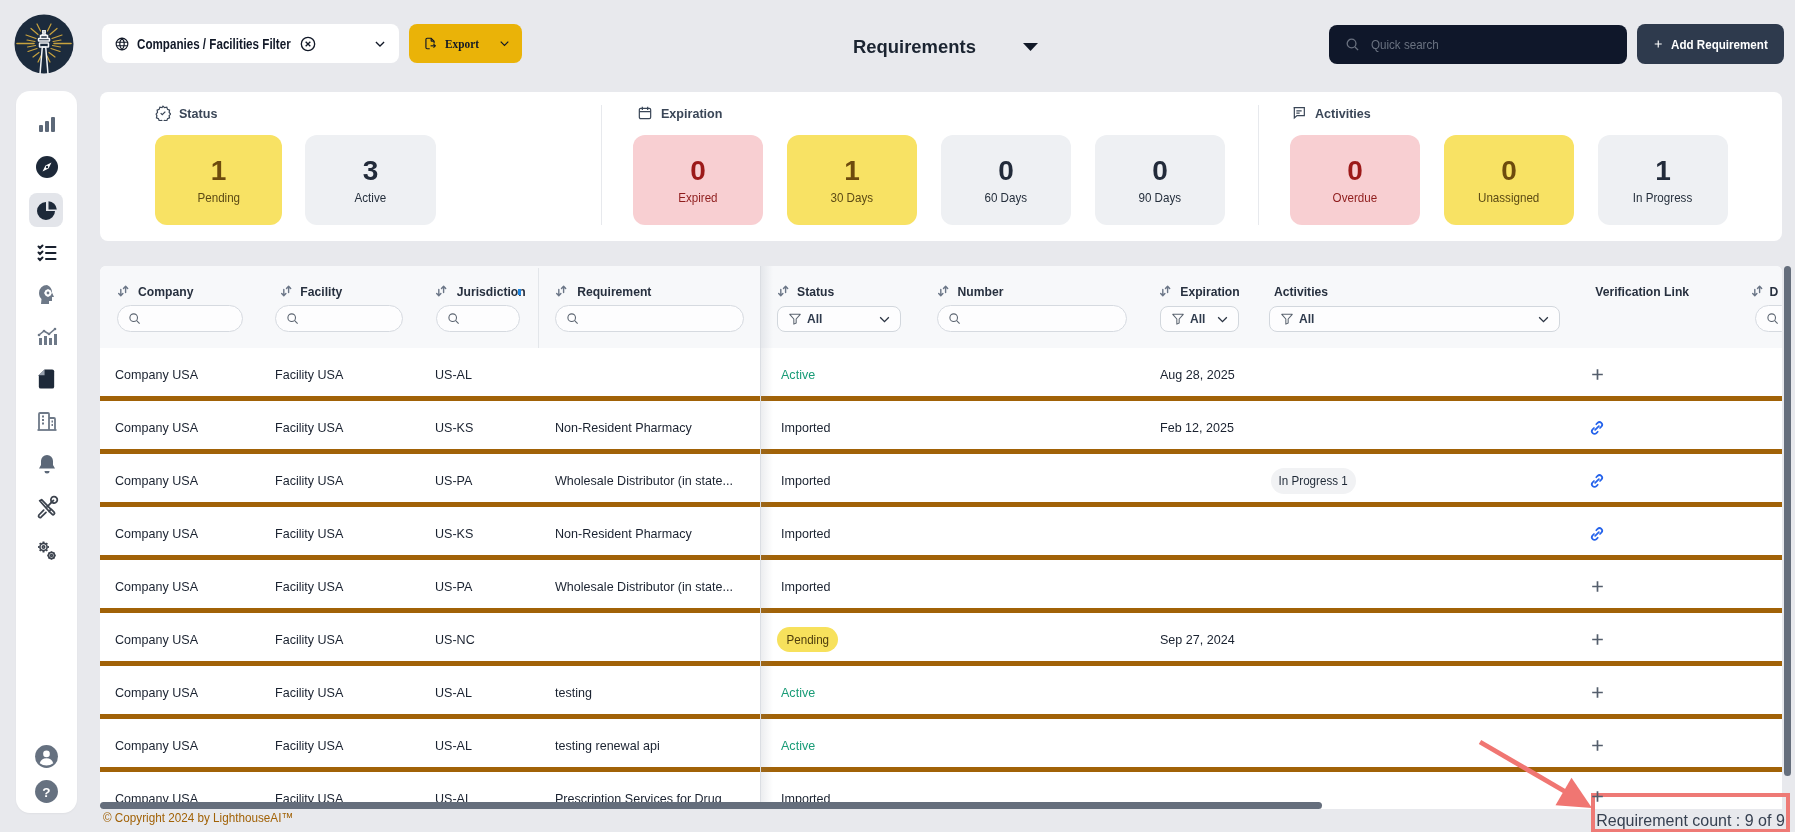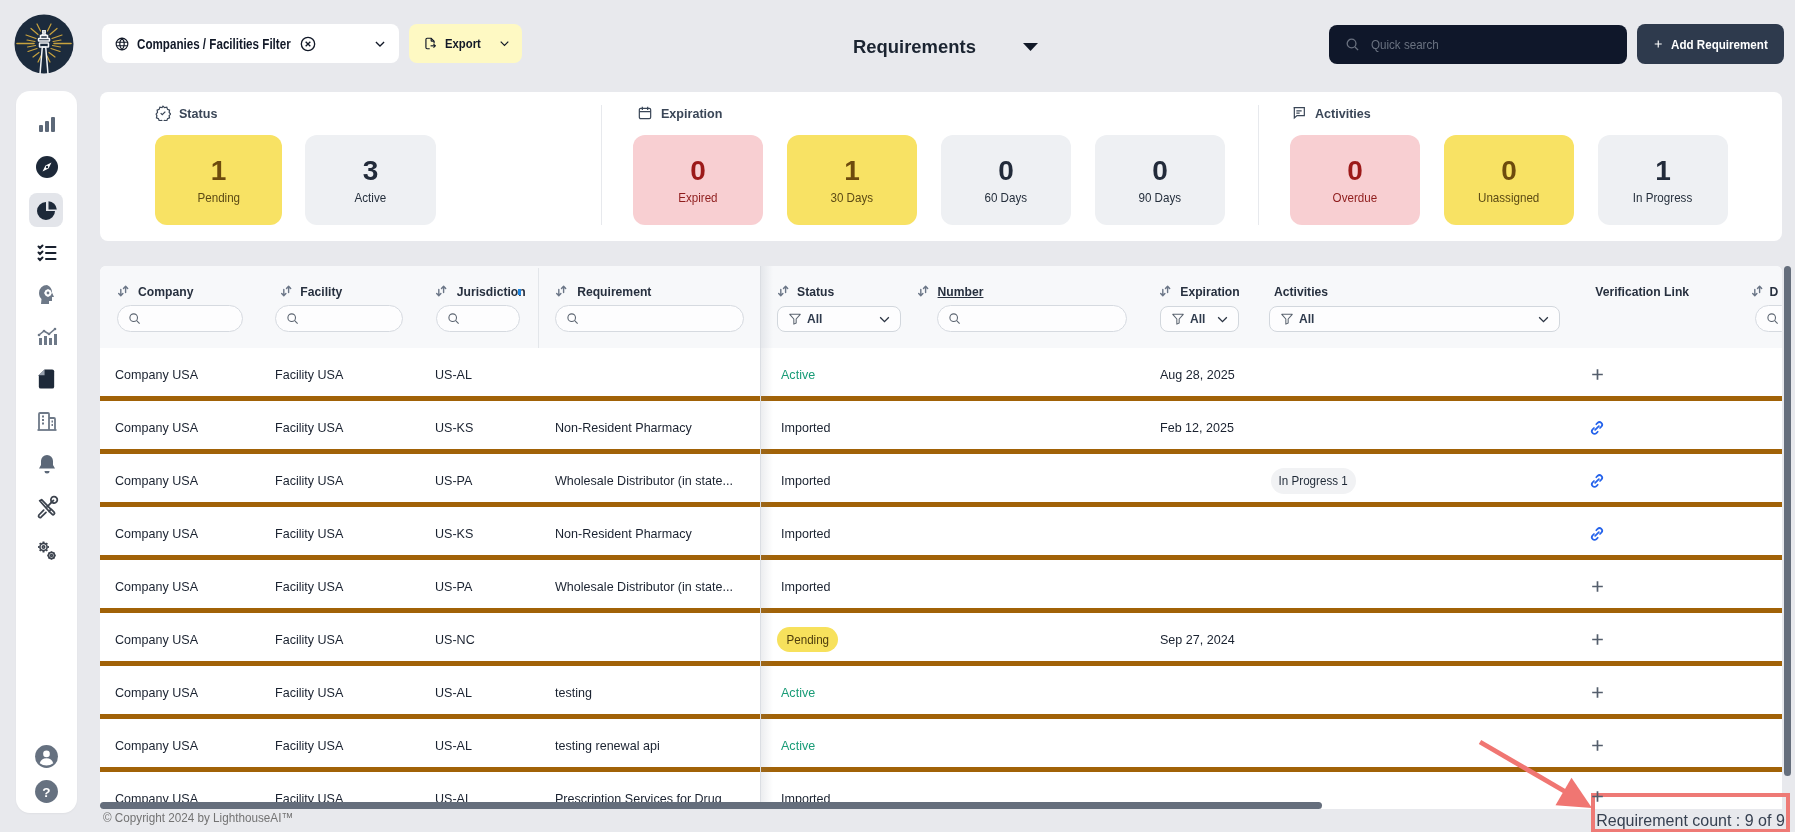--- a/index.html
+++ b/index.html
@@ -1,21 +1,21 @@
 <!DOCTYPE html>
 <html><head>
 <meta charset="utf-8">
 <style>
 * { margin:0; padding:0; box-sizing:border-box; }
 html,body { width:1795px; height:832px; overflow:hidden; }
 body { position:relative; font-family:"Liberation Sans", sans-serif; background:#e8e9ed; color:#1f2937; }
 .abs { position:absolute; }
 .sx { display:inline-block; transform-origin:left center; white-space:nowrap; }
 .filterbox { left:102px; top:24px; width:297px; height:39px; border-radius:8px; background:#fff; display:flex; align-items:center; }
-.exportbox { left:409px; top:24px; width:113px; height:39px; border-radius:8px; background:#fef9c3; display:flex; align-items:center; }
+.exportbox { left:409px; top:24px; width:113px; height:39px; border-radius:8px; background:#eab308; display:flex; align-items:center;font-family:Liberation Serif, serif; }
 .titlewrap { left:853px; top:36px; display:flex; align-items:center; font-size:19px; font-weight:700; color:#1b2431;gap:28px; }
 .search { left:1329px; top:25px; width:298px; height:39px; border-radius:8px; background:#0f172a; display:flex; align-items:center; }
 .addbtn { left:1637px; top:24px; width:147px; height:40px; border-radius:8px; background:#2e3a4d; color:#fff; display:flex; align-items:center; font-size:13.5px; font-weight:700; white-space:nowrap; }
 .sidebar { left:16px; top:91px; width:61px; height:722px; background:#fff; border-radius:14px; box-shadow:0 1px 2px rgba(0,0,0,0.04); }
 .sideicon { position:absolute; left:16px; width:61px; display:flex; justify-content:center; }
 .stats { left:100px; top:92px; width:1682px; height:149px; background:#fff; border-radius:8px; }
 .statbox { position:absolute; top:135px; width:130px; height:90px; border-radius:12px; text-align:center; }
 .statbox .num { font-size:28px; font-weight:700; line-height:38px; margin-top:17px; }
 .statbox .lbl { font-size:13.5px; line-height:16px; margin-top:0px; }
 .sb-yellow { background:#f8e264; }
@@ -42,21 +42,21 @@
 .c1 { left:15px; } .c2 { left:175px; } .c3 { left:335px; } .c4 { left:455px; }
 .c5 { left:677px; } .c5t { left:681px; } .c7 { left:1060px; } .c8 { left:1171px; }
 .active-txt { color:#199c77; }
 .pill-pend { background:#f7e15c; color:#4e3d0c; border-radius:12.5px; height:25px; width:61px; display:flex; align-items:center; justify-content:center; font-size:13.5px; }
 .pill-prog { background:#f1f2f4; color:#1f2937; border-radius:13px; height:26px; width:85px; display:flex; align-items:center; justify-content:center; font-size:13.5px; }
 .pinline { position:absolute; left:660px; top:0; width:1px; height:543px; background:#dbdee3; }
 .pinshadow { position:absolute; left:661px; top:0; width:12px; height:543px; background:linear-gradient(to right, rgba(120,130,145,0.14), rgba(120,130,145,0)); }
 .vlink { position:absolute; left:1483px; width:28px; height:53px; display:flex; align-items:center; justify-content:center; }
 .hscroll { left:100px; top:802px; width:1222px; height:7px; background:#656e7c; border-radius:4px; }
 .vscroll { left:1784px; top:266px; width:7px; height:510px; background:#656e7c; border-radius:4px; }
-.copyright { left:103px; top:810px; font-size:13px; color:#737373; }
+.copyright { left:103px; top:810px; font-size:13px; color:#a16207; }
 .countbox { left:1591px; top:793px; width:199px; height:40px; border:4px solid #ee7a76; font-size:16px; color:#374151; }
 .countbox span { position:absolute; top:15px; left:0; right:0; text-align:center; }
 </style>
 </head>
 <body>
 <svg width="0" height="0" style="position:absolute">
 <defs>
 <g id="sorti" fill="none" stroke="#6b7687" stroke-width="1.4" stroke-linecap="round" stroke-linejoin="round">
 <path d="M3.8 5.4v6.2M1.7 9.6l2.1 2.2 2.1-2.2"></path>
 <path d="M8.6 8.6V2.4M6.5 4.4L8.6 2.2 10.7 4.4"></path>
@@ -405,21 +405,21 @@
       </div>
       <div class="fselect" style="left:677px; width:124px;">
         <svg style="margin-left:10px" width="14" height="14" viewBox="0 0 24 24">
           <use href="#fun"></use>
         </svg>
         <span style="margin-left:5px;">All</span>
         <svg style="margin-left:auto;margin-right:9px" width="13" height="13" viewBox="0 0 24 24">
           <use href="#chv"></use>
         </svg>
       </div>
-      <div class="coltitle" style="left:817px;text-decoration:underline;">
+      <div class="coltitle" style="left:837px;">
         <svg width="13" height="14" viewBox="0 0 13 14" style="margin-right:5px;">
           <use href="#sorti"></use>
         </svg>
         <span class="t">Number</span>
       </div>
       <div class="finput" style="left:837px; width:190px;">
         <svg style="margin-left:10px" width="13" height="13" viewBox="0 0 24 24">
           <use href="#mag"></use>
         </svg>
       </div>

